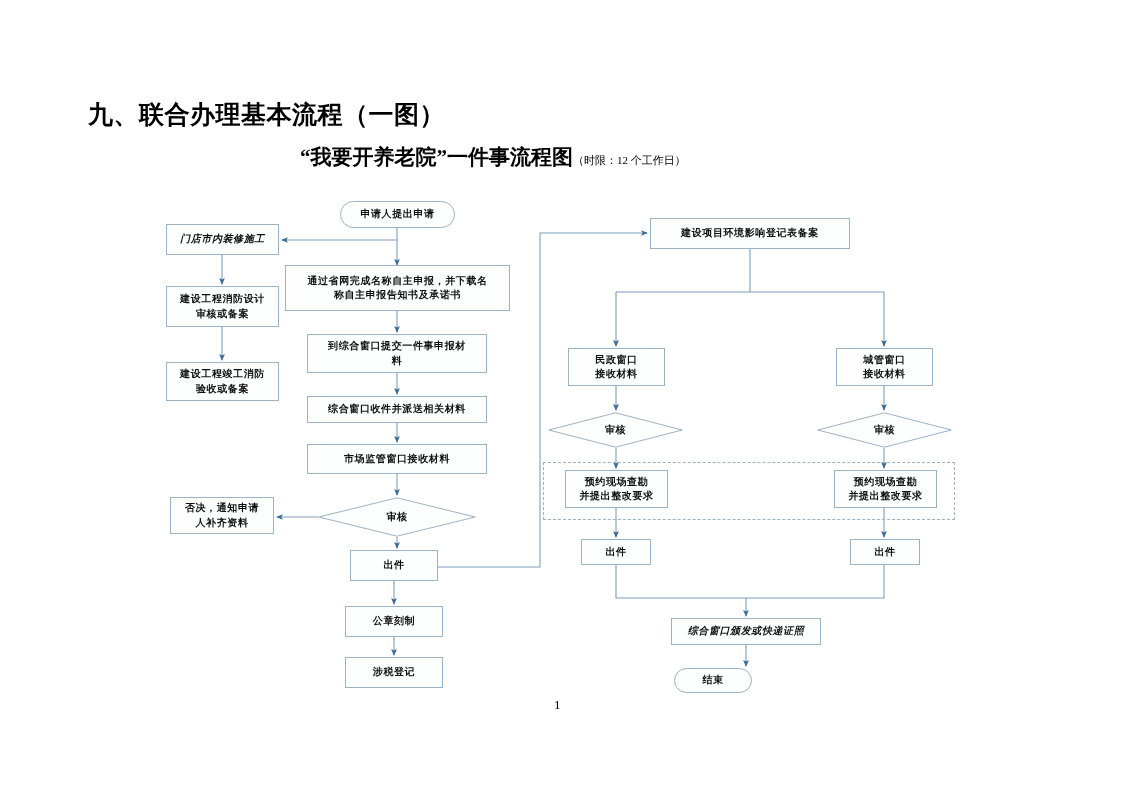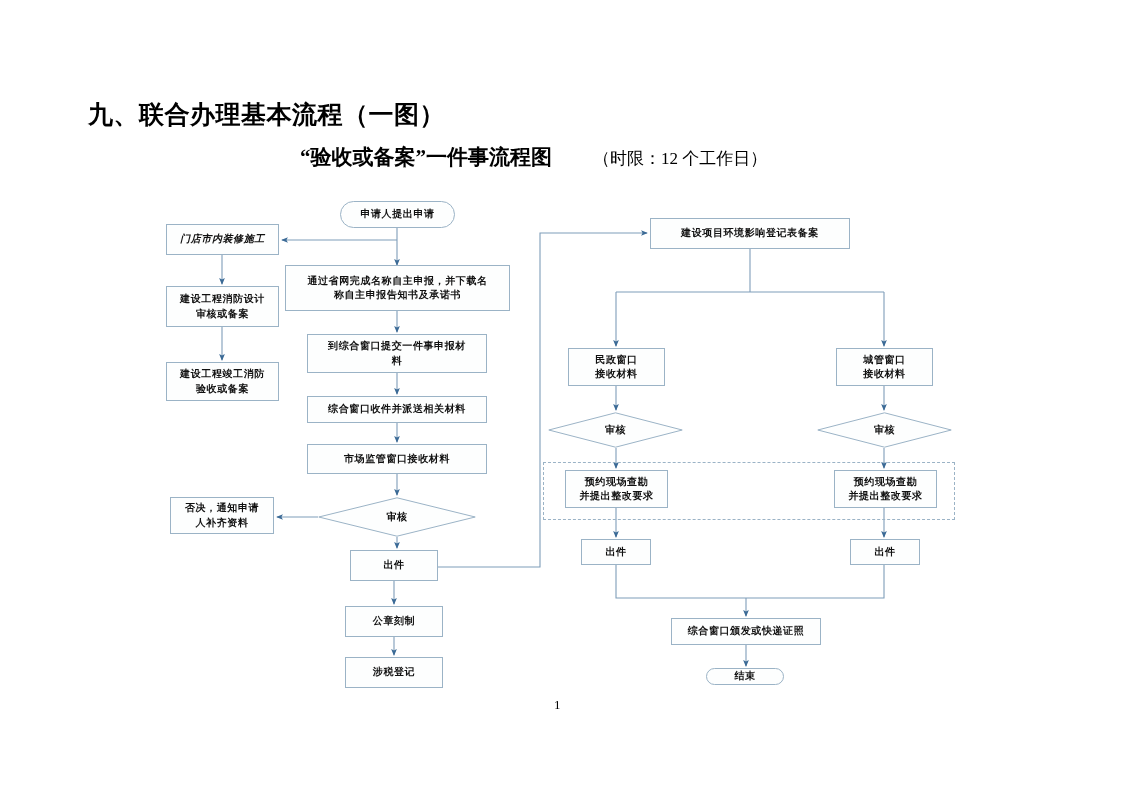--- a/index.html
+++ b/index.html
@@ -19,21 +19,21 @@
     font-size:25px;font-weight:bold;
     letter-spacing:0.5px;
     white-space:nowrap;
   }
   .subtitle{
     position:absolute;left:300px;top:143px;
     font-size:21px;font-weight:bold;
     white-space:nowrap;
   }
   .subtitle .limit{
-    font-size:17px;font-weight:normal;padding-left:41px;
+    font-size:11px;font-weight:normal;
   }
   .pagenum{
     position:absolute;left:554px;top:697px;
     font-size:13px;
     font-family:"Liberation Serif",serif;
   }
 
   
   #chart{position:absolute;left:0;top:0;width:1122px;height:793px;}
   #wires{position:absolute;left:0;top:0;width:1122px;height:793px;}
@@ -65,21 +65,21 @@
   }
 </style>
 </head>
 <body>
 
 <div id="page">
 
   <div class="h1">九、联合办理基本流程（一图）</div>
 
   <div class="subtitle">
-    <span>“验收或备案”一件事流程图</span><span class="limit">（时限：12 个工作日）</span>
+    <span>“我要开养老院”一件事流程图</span><span class="limit">（时限：12 个工作日）</span>
   </div>
 
   <div id="chart">
     <svg id="wires" viewBox="0 0 1122 793" xmlns="http://www.w3.org/2000/svg">
       <defs>
         <marker id="ah" markerWidth="9" markerHeight="9" refX="5.4" refY="3" orient="auto" markerUnits="strokeWidth">
           <path d="M0,0.4 L6.2,3 L0,5.6 L1.4,3 z" fill="#3b6a96"></path>
         </marker>
       </defs>
       <g stroke="#7f9db9" stroke-width="1.1" fill="none">
@@ -194,23 +194,23 @@
         </div>
         <div class="node" style="left: 834px; top: 470px; width: 103px; height: 38px;">
           <span>预约现场查勘<br>并提出整改要求</span>
         </div>
         <div class="node" style="left: 581px; top: 539px; width: 70px; height: 26px;">
           <span>出件</span>
         </div>
         <div class="node" style="left: 850px; top: 539px; width: 70px; height: 26px;">
           <span>出件</span>
         </div>
-        <div class="node" style="left: 671px; top: 618px; width: 150px; height: 27px;">
+        <div class="node" style="left: 671px; top: 618px; width: 150px; height: 27px; font-style: italic;">
           <span>综合窗口颁发或快递证照</span>
         </div>
-        <div class="node stadium" style="left: 706px; top: 668px; width: 78px; height: 17px;">
+        <div class="node stadium" style="left: 674px; top: 668px; width: 78px; height: 25px;">
           <span>结束</span>
         </div>
       </div>
   </div>
 
   <div class="pagenum">1</div>
 </div>
 
 </body></html>

